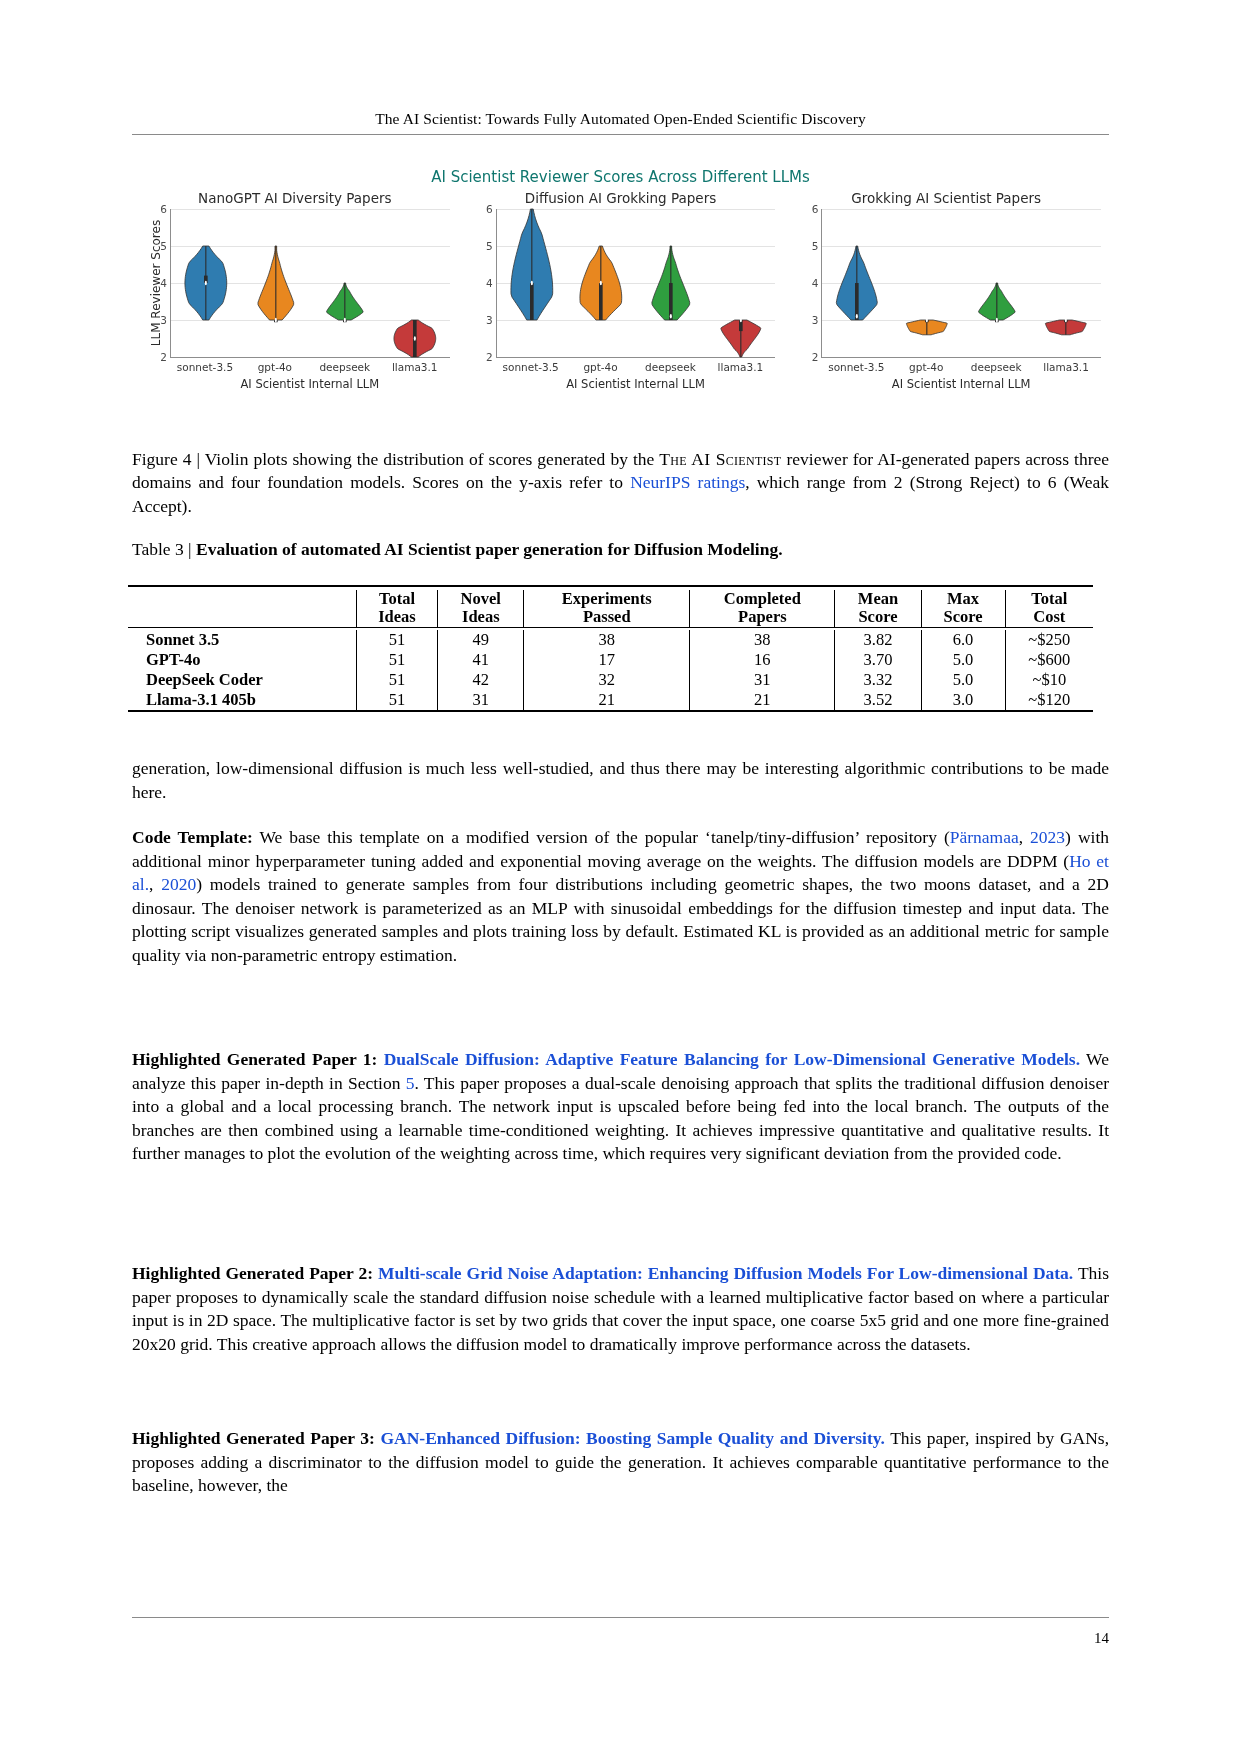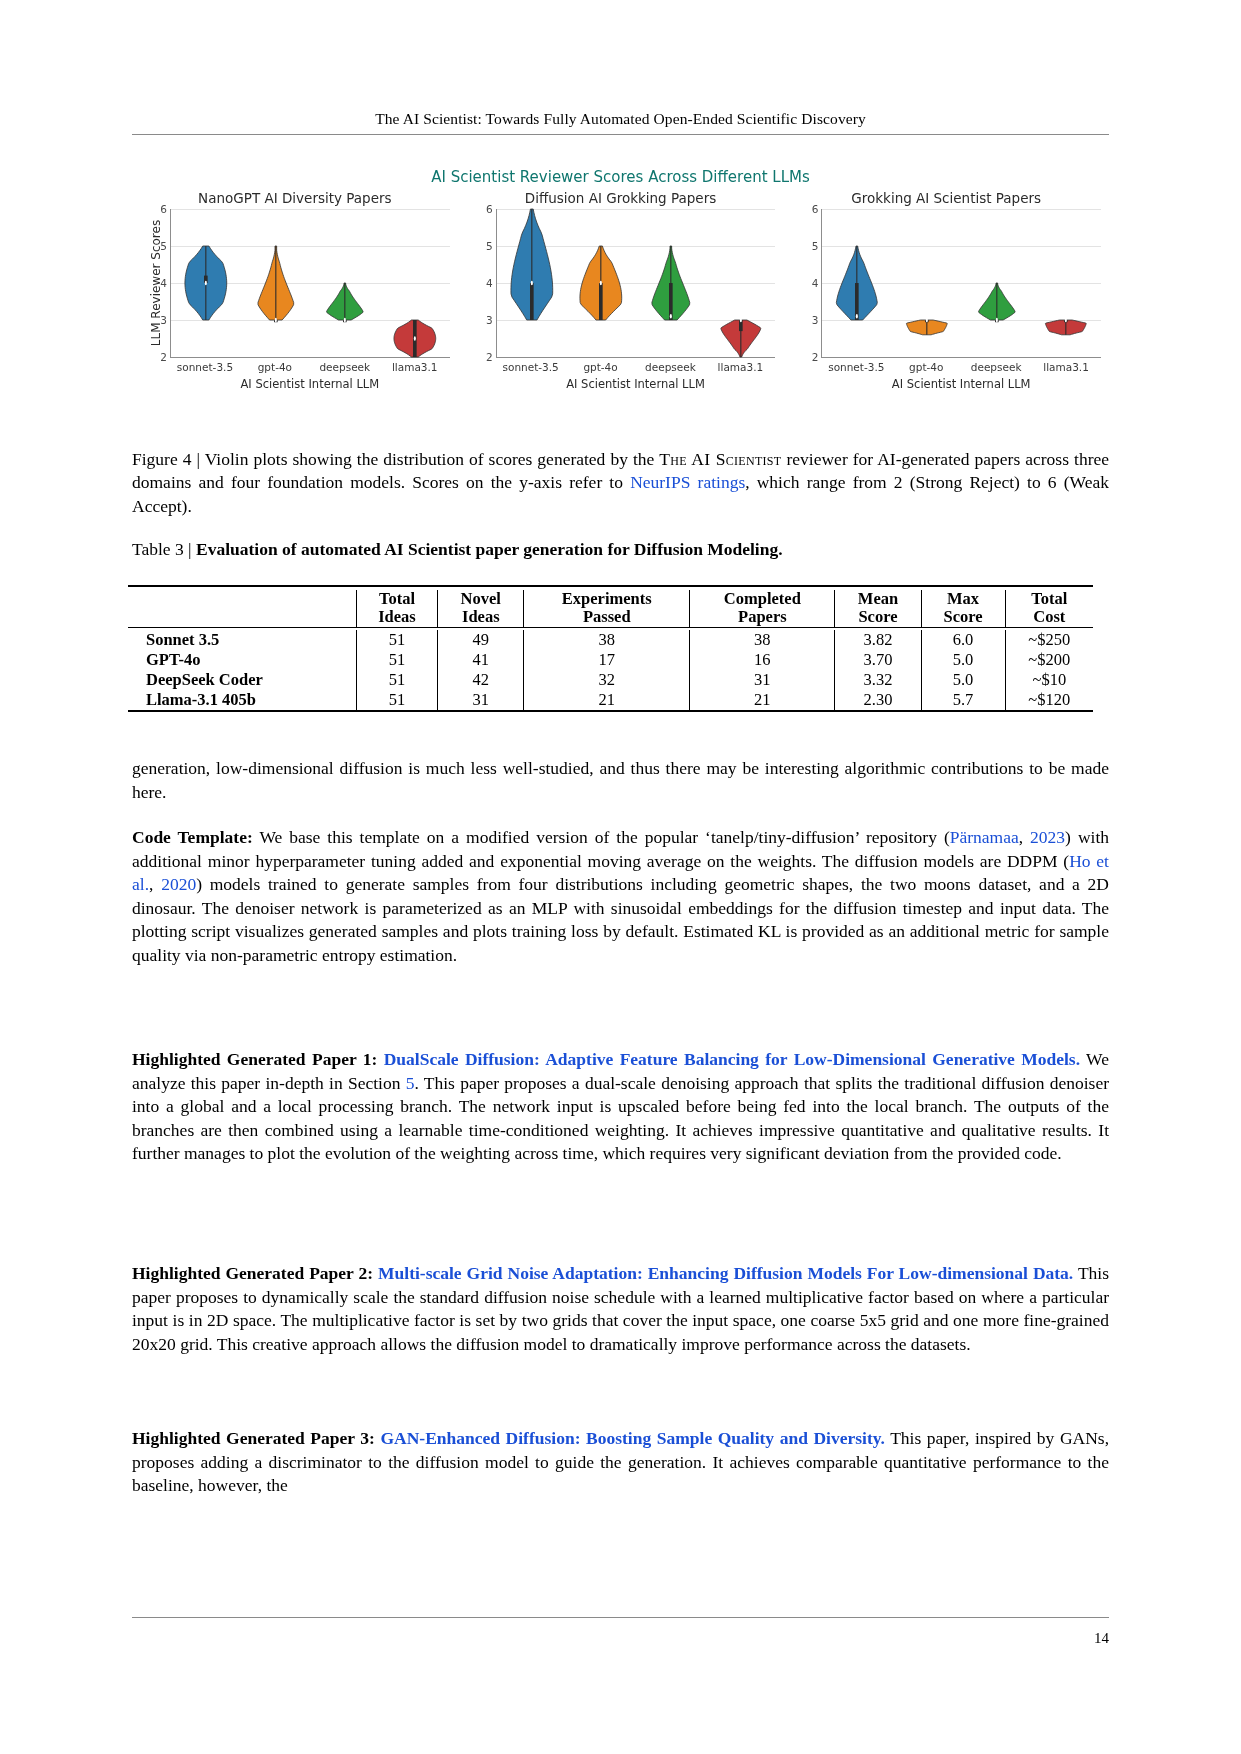--- a/index.html
+++ b/index.html
@@ -338,40 +338,40 @@
             <td class="num vl">~$250</td>
           </tr>
           <tr>
             <td class="rowname">GPT-4o</td>
             <td class="num vl">51</td>
             <td class="num vl">41</td>
             <td class="num vl">17</td>
             <td class="num vl">16</td>
             <td class="num vl">3.70</td>
             <td class="num vl">5.0</td>
-            <td class="num vl">~$200</td>
+            <td class="num vl">~$600</td>
           </tr>
           <tr>
             <td class="rowname">DeepSeek Coder</td>
             <td class="num vl">51</td>
             <td class="num vl">42</td>
             <td class="num vl">32</td>
             <td class="num vl">31</td>
             <td class="num vl">3.32</td>
             <td class="num vl">5.0</td>
             <td class="num vl">~$10</td>
           </tr>
           <tr>
             <td class="rowname">Llama-3.1 405b</td>
             <td class="num vl">51</td>
             <td class="num vl">31</td>
             <td class="num vl">21</td>
             <td class="num vl">21</td>
-            <td class="num vl">2.30</td>
-            <td class="num vl">5.7</td>
+            <td class="num vl">3.52</td>
+            <td class="num vl">3.0</td>
             <td class="num vl">~$120</td>
           </tr>
           <tr class="botrule">
             <td colspan="8"></td>
           </tr>
         </tbody>
     </table>
   </div>
 
   <div class="body" style="top:757px;">

